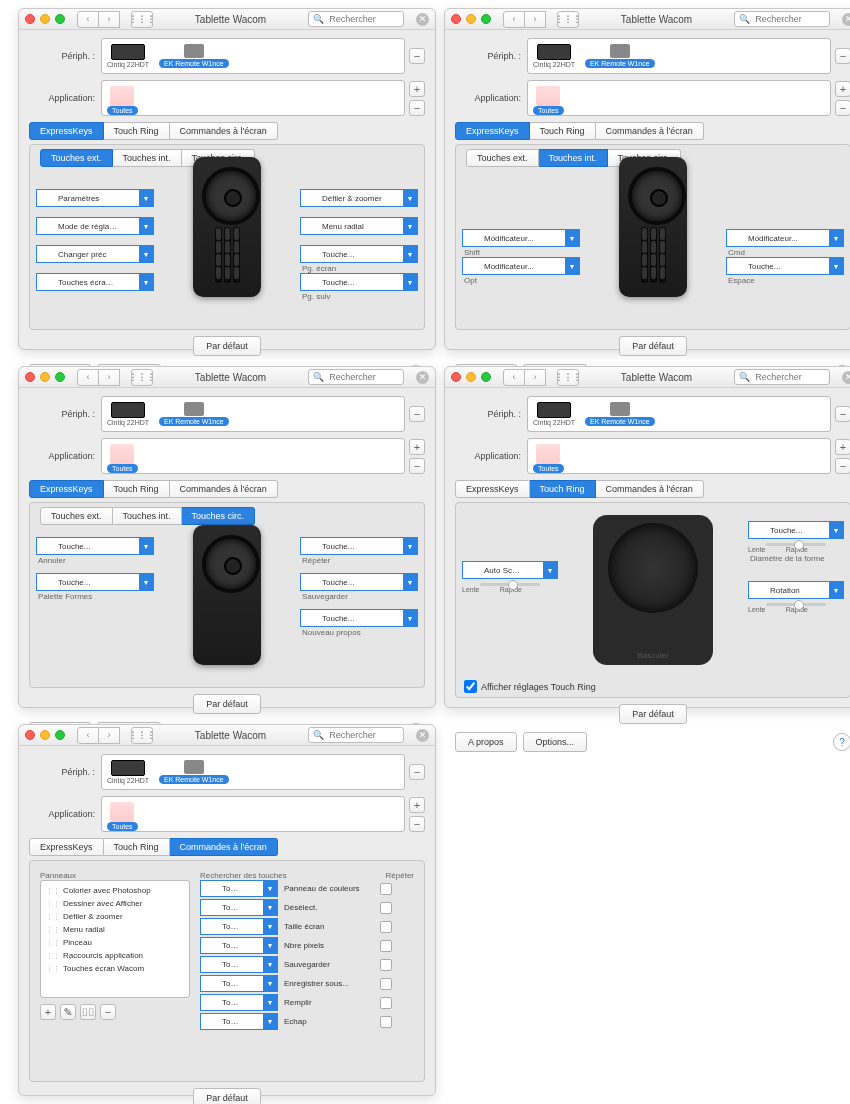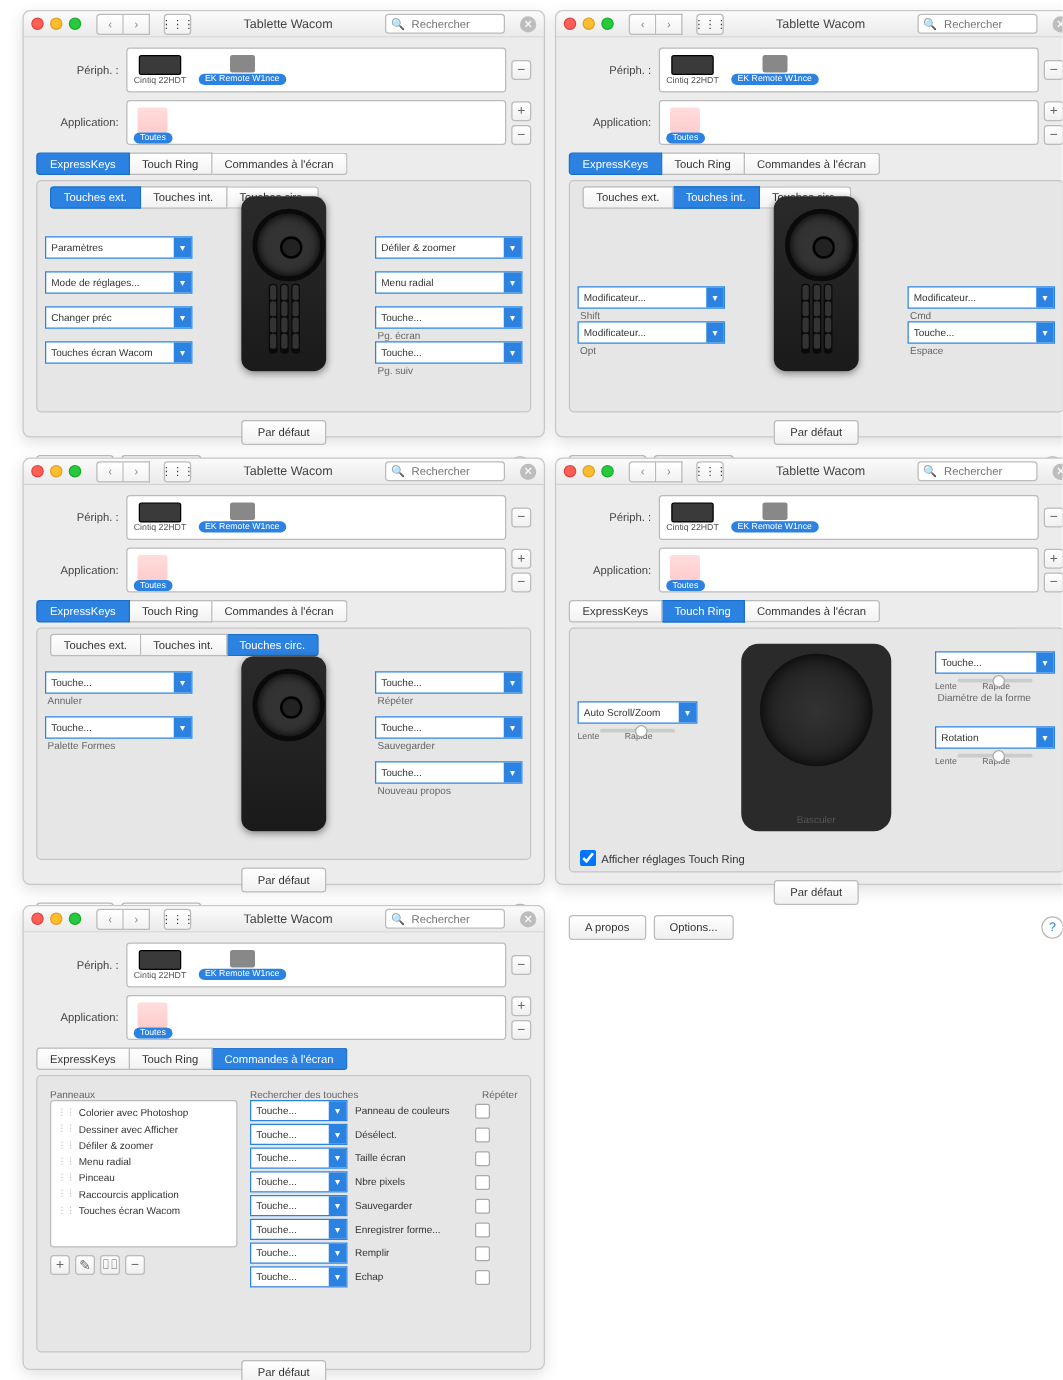--- a/index.html
+++ b/index.html
@@ -36,36 +36,36 @@
   .tab.act{background:#2b82e0;color:#fff;border-color:#1a6fcc}
   .inner{background:#e6e6e6;border:.5px solid #c5c5c5;border-radius:4px;padding:8px 10px 8px;position:relative;min-height:168px}
   .remote{width:68px;height:140px;background:linear-gradient(#2a2a2a,#1a1a1a);border-radius:10px;position:absolute;left:50%;top:12px;transform:translateX(-50%);box-shadow:0 2px 6px rgba(0,0,0,.4)}
   .ring{width:50px;height:50px;border-radius:50%;background:#333;border:4px solid #0a0a0a;position:absolute;left:9px;top:10px;box-shadow:inset 0 0 8px #000}
   .ring::after{content:"";position:absolute;width:14px;height:14px;border-radius:50%;background:#222;left:18px;top:18px;border:2px solid #000}
   .col{position:absolute;top:70px;width:7px;height:56px;border-radius:3px;background:#0a0a0a}
   .c1{left:22px}.c2{left:31px}.c3{left:40px}
   .seg{height:12px;margin:1px 1px;border-radius:2px;background:#333}
   .cl{position:absolute;width:118px}
   .combo{height:16px;background:#fff;border:.5px solid #2b82e0;display:flex;align-items:center;font-size:8px}
-  .combo span{flex:1;padding:0 4px;color:#333;white-space:nowrap;overflow:hidden;text-overflow:ellipsis}
+  .combo span{flex:1;padding:0 21px;color:#333;white-space:nowrap;overflow:hidden;text-overflow:ellipsis}
   .combo .car{width:14px;background:#2b82e0;color:#fff;height:100%;display:flex;align-items:center;justify-content:center}
   .sub{font-size:8px;color:#666;padding-left:2px;margin-top:1px}
   .btn{height:18px;padding:0 12px;background:linear-gradient(#fff,#f0f0f0);border:.5px solid #bbb;border-radius:3px;font-size:9px;color:#333;display:inline-flex;align-items:center;justify-content:center}
   .brow{display:flex;justify-content:center;margin-top:6px}
   .frow{display:flex;align-items:center;gap:6px;margin-top:8px}
   .help{width:16px;height:16px;border-radius:50%;background:#fff;border:.5px solid #bbb;color:#2b82e0;display:flex;align-items:center;justify-content:center;margin-left:auto;font-size:10px}
   
   .bigring{width:90px;height:90px;border-radius:50%;background:radial-gradient(#333,#1a1a1a);position:absolute;left:50%;transform:translateX(-50%);top:20px;box-shadow:inset 0 0 14px #000}
   .plate{width:120px;height:150px;background:#2a2a2a;border-radius:14px;position:absolute;left:50%;transform:translateX(-50%);top:12px}
   .slider{width:60px;height:3px;background:#ccc;border-radius:2px;position:relative}
   .slider::after{content:"";position:absolute;width:8px;height:8px;background:#fff;border:.5px solid #aaa;border-radius:50%;left:28px;top:-3px}
   .slabels{display:flex;justify-content:space-between;font-size:7px;color:#666;width:60px}
   
   .listbox{background:#fff;border:.5px solid #bbb;border-radius:3px;padding:3px;font-size:8px;min-height:110px}
-  .li{padding:2px;display:flex;align-items:flex-start;gap:3px}
+  .li{padding:2px;display:flex;align-items:center;gap:3px}
   .grip{color:#aaa;font-size:7px}
   .chk{width:10px;height:10px;border:.5px solid #aaa;border-radius:2px;background:#fff}
   .tbl{display:grid;grid-template-columns:78px 1fr 34px;gap:2px 6px;font-size:8px;align-items:center}
   .tbl .combo{height:15px}
   .hdr{color:#666;font-size:8px}
 </style>
 </head>
 <body>
 
 <div class="wrap">
@@ -625,21 +625,21 @@
               <div class="combo">
                 <span>Touche...</span>
                 <div class="car">▾</div>
               </div>
               <div>Sauvegarder</div>
               <div class="chk"></div>
               <div class="combo">
                 <span>Touche...</span>
                 <div class="car">▾</div>
               </div>
-              <div>Enregistrer forme...</div>
+              <div>Enregistrer sous...</div>
               <div class="chk"></div>
               <div class="combo">
                 <span>Touche...</span>
                 <div class="car">▾</div>
               </div>
               <div>Remplir</div>
               <div class="chk"></div>
               <div class="combo">
                 <span>Touche...</span>
                 <div class="car">▾</div>

